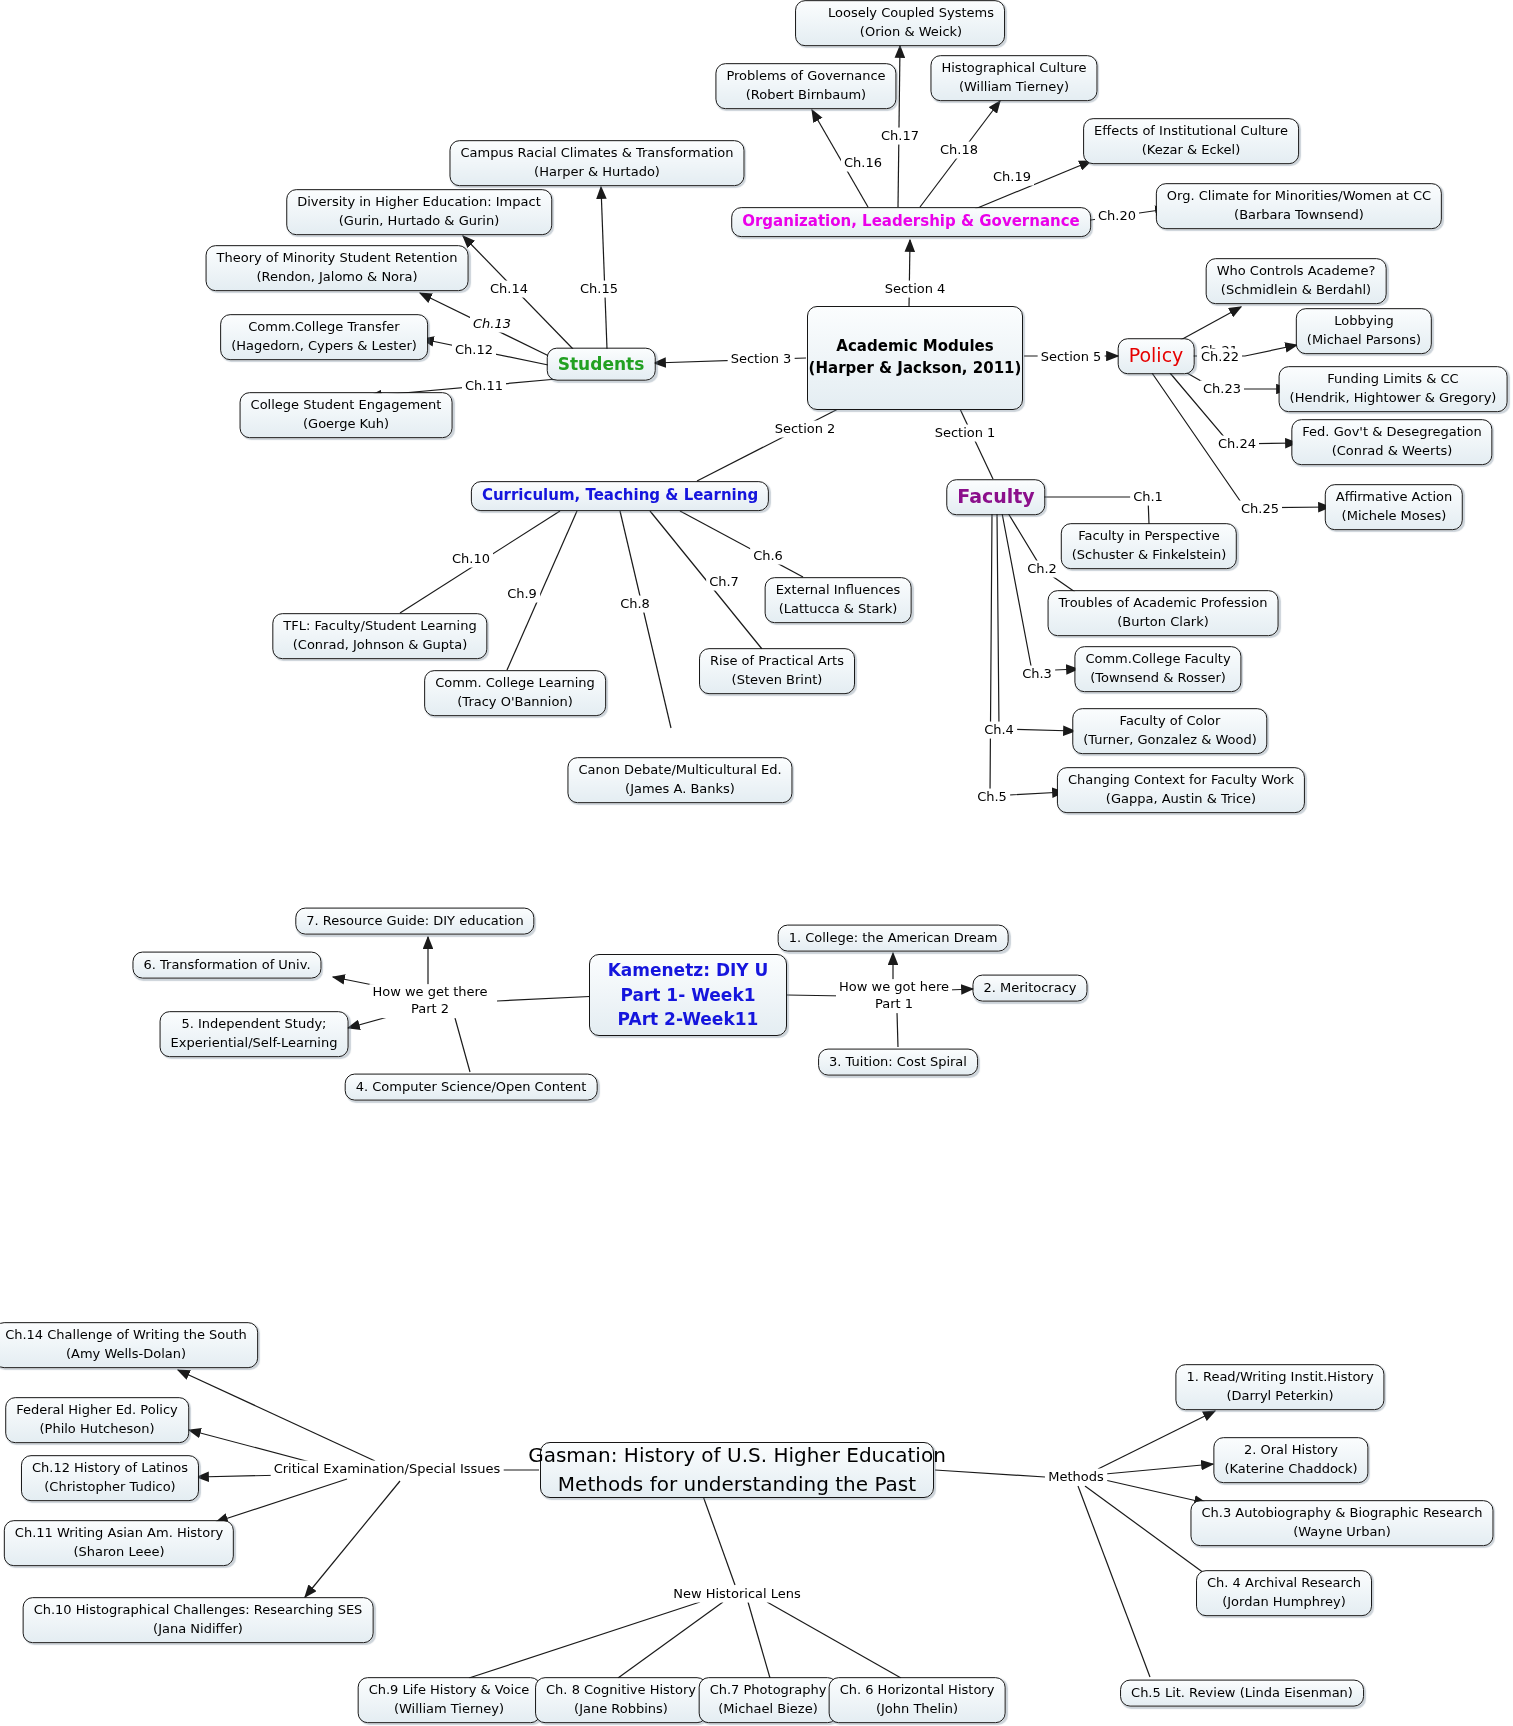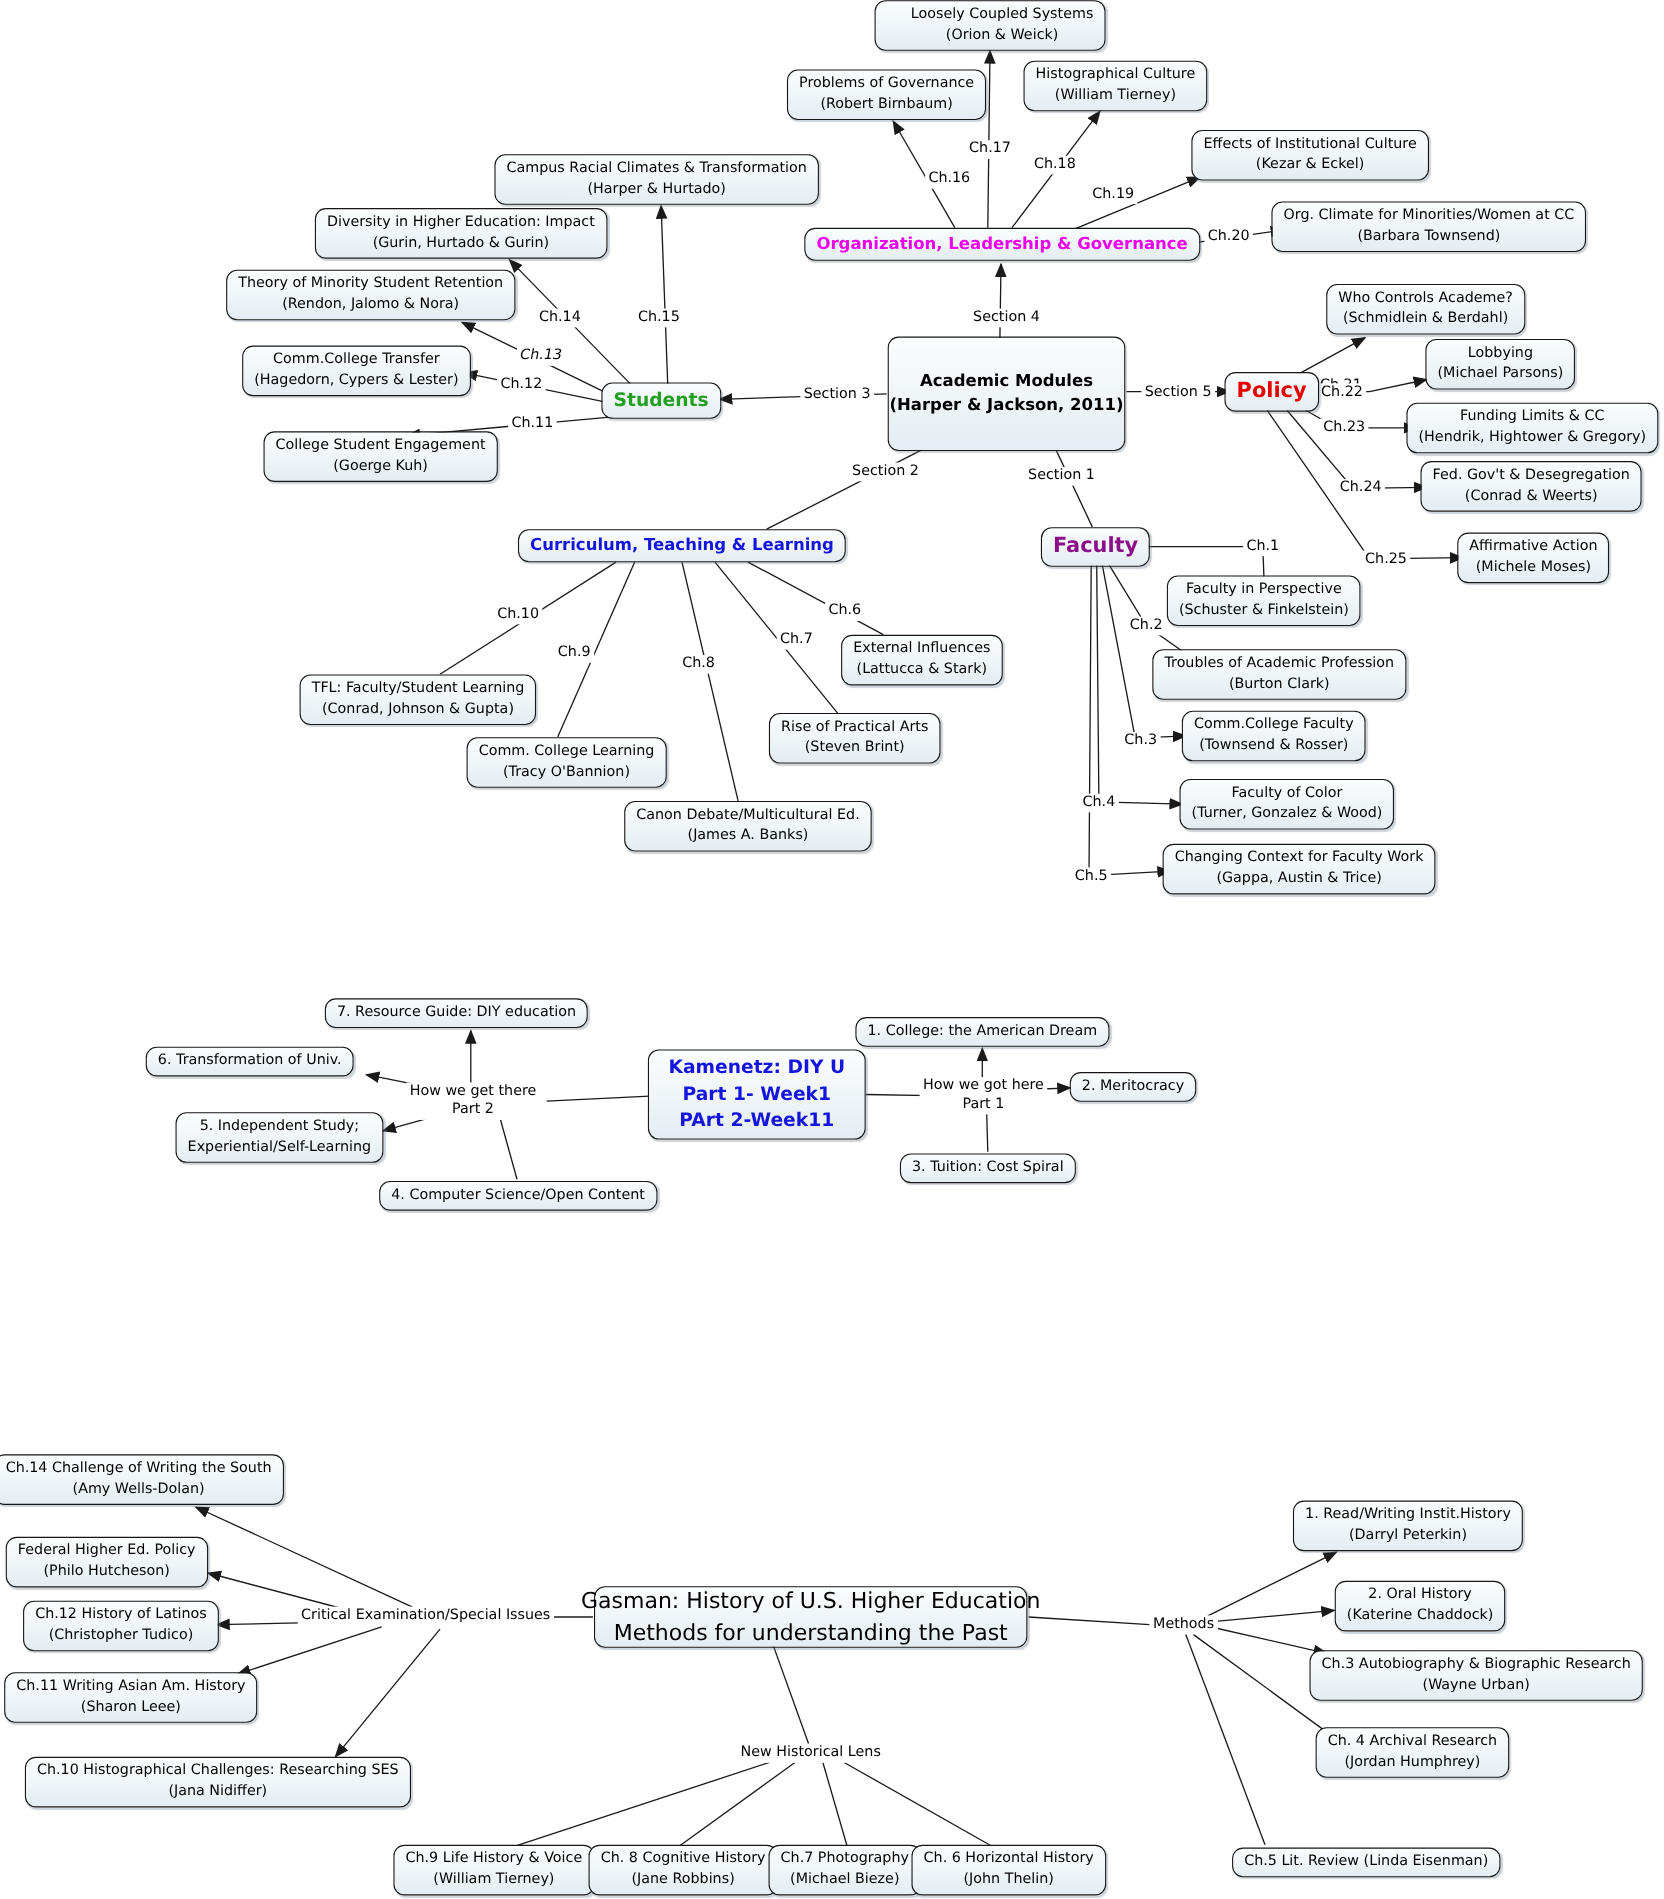--- a/index.html
+++ b/index.html
@@ -137,21 +137,21 @@
 (Rendon, Jalomo &amp; Nora)</div>
     <div class="node" style="left: 419px; top: 212px;">Diversity in Higher Education: Impact
 (Gurin, Hurtado &amp; Gurin)</div>
     <div class="node" style="left: 324px; top: 337px;">Comm.College Transfer
 (Hagedorn, Cypers &amp; Lester)</div>
     <div class="node" style="left: 346px; top: 415px;">College Student Engagement
 (Goerge Kuh)</div>
     <div class="node" style="left: 601px; top: 364px; font-size: 17px; font-weight: bold; color: rgb(34, 160, 34);">Students</div>
     <div class="node fixed" style="left: 915px; top: 358px; width: 202px; height: 96px; font-size: 15px; font-weight: bold;">Academic Modules
 (Harper &amp; Jackson, 2011)</div>
-    <div class="node" style="left: 1156px; top: 356px; font-size: 19px; font-weight: bold; color: rgb(230, 0, 0);">Policy</div>
+    <div class="node" style="left: 1156px; top: 356px; font-size: 19px; font-weight: normal; color: rgb(230, 0, 0);">Policy</div>
     <div class="node" style="left: 620px; top: 496px; font-size: 15px; font-weight: bold; color: rgb(21, 21, 221);">Curriculum, Teaching &amp; Learning</div>
     <div class="node" style="left: 996px; top: 497px; font-size: 19px; font-weight: bold; color: rgb(139, 15, 139);">Faculty</div>
     <div class="node" style="left: 1296px; top: 281px;">Who Controls Academe?
 (Schmidlein &amp; Berdahl)</div>
     <div class="node" style="left: 1364px; top: 331px;">Lobbying
 (Michael Parsons)</div>
     <div class="node" style="left: 1393px; top: 389px;">Funding Limits &amp; CC
 (Hendrik, Hightower &amp; Gregory)</div>
     <div class="node" style="left: 1392px; top: 442px;">Fed. Gov't &amp; Desegregation
 (Conrad &amp; Weerts)</div>
@@ -164,21 +164,21 @@
     <div class="node" style="left: 1158px; top: 669px;">Comm.College Faculty
 (Townsend &amp; Rosser)</div>
     <div class="node" style="left: 1170px; top: 731px;">Faculty of Color
 (Turner, Gonzalez &amp; Wood)</div>
     <div class="node" style="left: 1181px; top: 790px;">Changing Context for Faculty Work
 (Gappa, Austin &amp; Trice)</div>
     <div class="node" style="left: 380px; top: 636px;">TFL: Faculty/Student Learning
 (Conrad, Johnson &amp; Gupta)</div>
     <div class="node" style="left: 515px; top: 693px;">Comm. College Learning
 (Tracy O'Bannion)</div>
-    <div class="node" style="left: 680px; top: 751px;">Canon Debate/Multicultural Ed.
+    <div class="node" style="left: 680px; top: 780px;">Canon Debate/Multicultural Ed.
 (James A. Banks)</div>
     <div class="node" style="left: 777px; top: 671px;">Rise of Practical Arts
 (Steven Brint)</div>
     <div class="node" style="left: 838px; top: 600px;">External Influences
 (Lattucca &amp; Stark)</div>
     <div class="node fixed" style="left: 688px; top: 995px; width: 184px; height: 74px; font-size: 17px; font-weight: bold; color: rgb(21, 21, 221);">Kamenetz: DIY U
 Part 1- Week1
 PArt 2-Week11</div>
     <div class="node" style="left: 415px; top: 921px;">7. Resource Guide: DIY education</div>
     <div class="node" style="left: 227px; top: 965px;">6. Transformation of Univ.</div>

